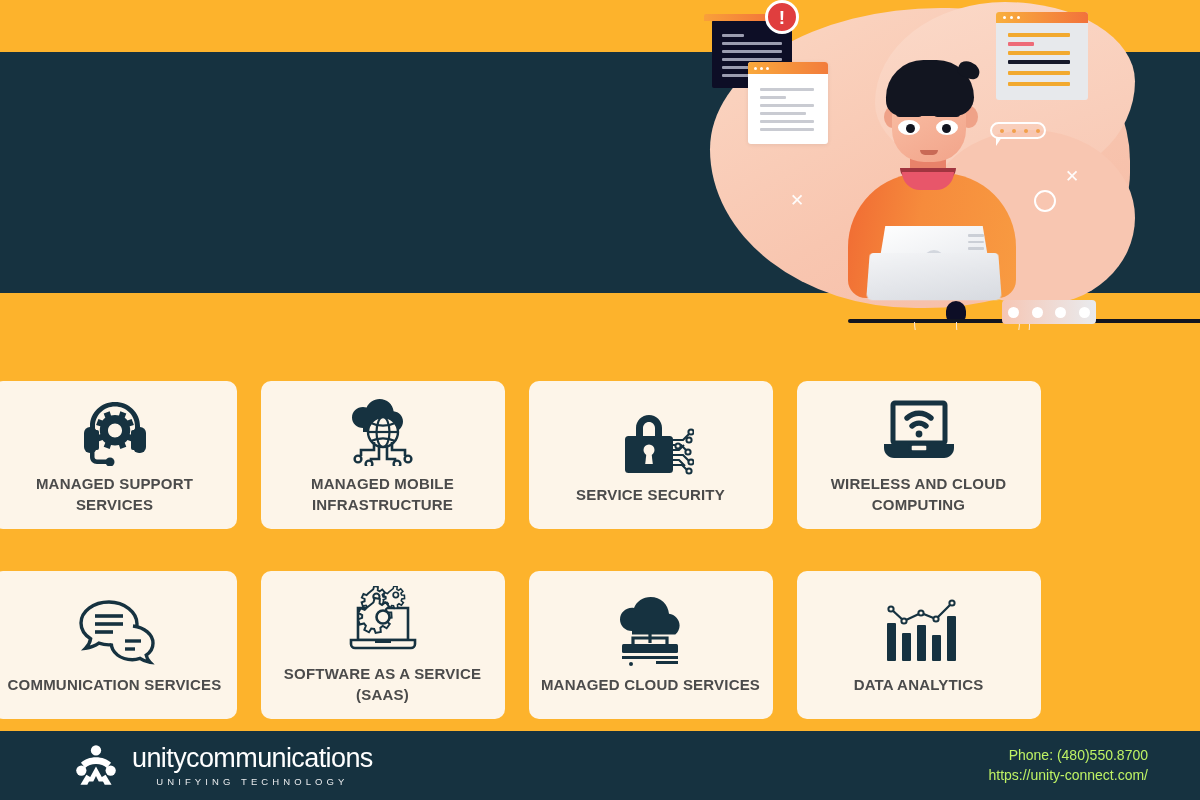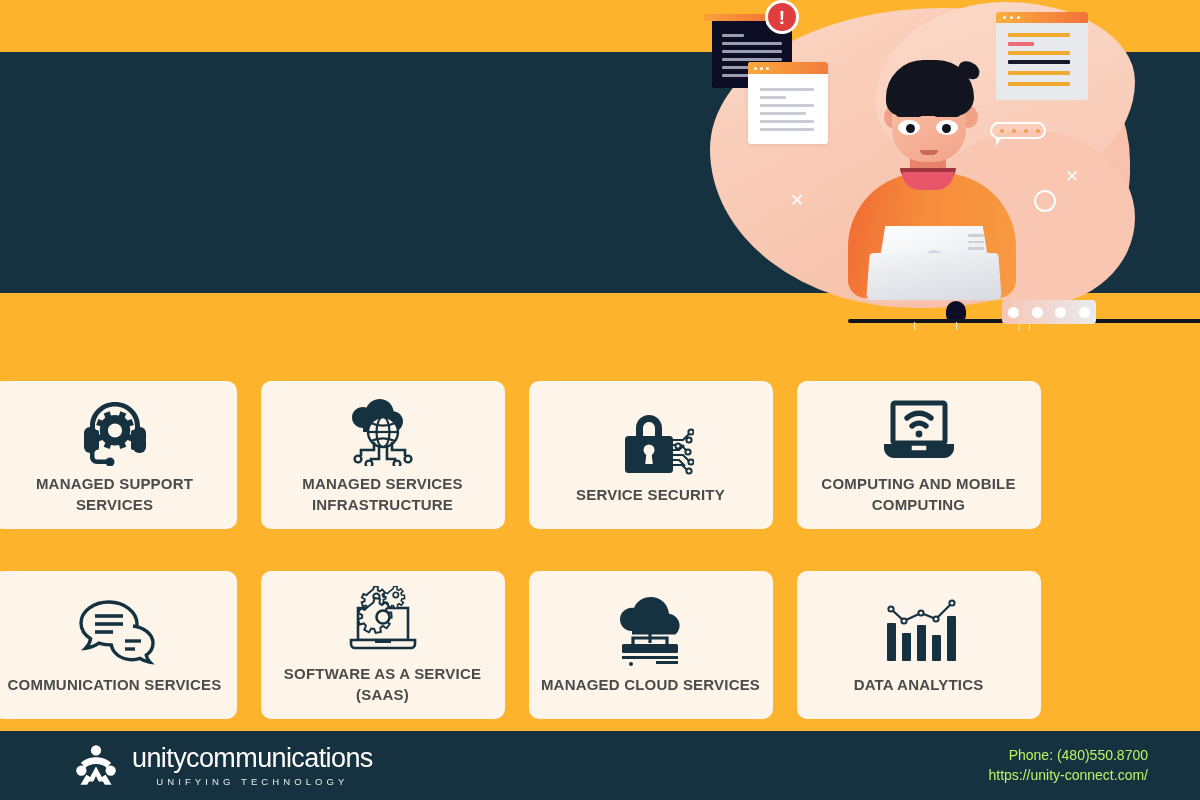--- a/index.html
+++ b/index.html
@@ -425,21 +425,21 @@
           <path d="M31 46v8H18v6" stroke-width="2.6" fill="none"></path>
           <path d="M36 50v13H28v3" stroke-width="2.6" fill="none"></path>
           <path d="M49 46v8h13v6" stroke-width="2.6" fill="none"></path>
           <path d="M44 50v13h8v3" stroke-width="2.6" fill="none"></path>
           <circle cx="15" cy="63" r="3.4" stroke-width="2.4" fill="#FDF5E9"></circle>
           <circle cx="65" cy="63" r="3.4" stroke-width="2.4" fill="#FDF5E9"></circle>
           <circle cx="26" cy="68" r="3.4" stroke-width="2.4" fill="#FDF5E9"></circle>
           <circle cx="54" cy="68" r="3.4" stroke-width="2.4" fill="#FDF5E9"></circle>
         </svg>
       </div>
-      <div class="card-label">MANAGED SERVICES INFRASTRUCTURE</div>
+      <div class="card-label">MANAGED MOBILE INFRASTRUCTURE</div>
     </div>
 
     <div class="card">
       <div class="card-icon">
         <svg width="86" height="70" viewBox="0 0 86 70">
           <g fill="#163240">
             <path d="M28 30V21c0-7.2 5.8-13 13-13s13 5.8 13 13v9h-7v-9c0-3.3-2.7-6-6-6s-6 2.7-6 6v9z"></path>
             <rect x="17" y="29" width="48" height="37" rx="3.5"></rect>
             <circle cx="41" cy="43" r="5.5" fill="#FDF5E9"></circle>
             <path d="M38.6 45h4.8l1.4 12h-7.6z" fill="#FDF5E9"></path>
@@ -469,21 +469,21 @@
       <div class="card-icon">
         <svg width="86" height="68" viewBox="0 0 86 68" fill="none" stroke="#163240" stroke-width="5">
           <rect x="17" y="6" width="52" height="40" rx="2"></rect>
           <path d="M8 47h70v4c0 5.5-4.5 10-10 10H18c-5.5 0-10-4.5-10-10z" fill="#163240" stroke="none"></path>
           <rect x="34" y="47" width="18" height="8" rx="2.5" fill="#FDF5E9" stroke="#163240" stroke-width="3.4"></rect>
           <path d="M31 21c6.6-6.4 17.4-6.4 24 0" stroke-width="5.4" stroke-linecap="round"></path>
           <path d="M36 29c4-3.8 10-3.8 14 0" stroke-width="5.4" stroke-linecap="round"></path>
           <circle cx="43" cy="37" r="3.4" fill="#163240" stroke="none"></circle>
         </svg>
       </div>
-      <div class="card-label">COMPUTING AND MOBILE COMPUTING</div>
+      <div class="card-label">WIRELESS AND CLOUD COMPUTING</div>
     </div>
 
     <div class="card">
       <div class="card-icon">
         <svg width="84" height="70" viewBox="0 0 84 70" fill="none" stroke="#163240" stroke-width="3.4">
           <path d="M36 5c-15.5 0-28 9.4-28 21 0 6.3 3.7 12 9.6 15.8-.5 3.3-2.2 6.6-5 9.4 5.2-.6 9.8-2.5 13.3-5 3.2 1.1 6.6 1.7 10.1 1.7 15.5 0 28-9.4 28-21S51.5 5 36 5z" fill="#FDF5E9"></path>
           <path d="M60 29c11.5 1.4 20 8.6 20 17.2 0 4.7-2.6 9-6.8 11.9.4 2.5 1.7 5 3.8 7.1-3.9-.5-7.4-1.9-10-3.8-2.4.8-5 1.3-7.7 1.3-11.6 0-21-7.2-21-16.1" fill="#FDF5E9"></path>
           <line x1="22" y1="19" x2="50" y2="19" stroke-width="3.6"></line>
           <line x1="22" y1="27" x2="50" y2="27" stroke-width="3.6"></line>
           <line x1="22" y1="35" x2="40" y2="35" stroke-width="3.6"></line>

